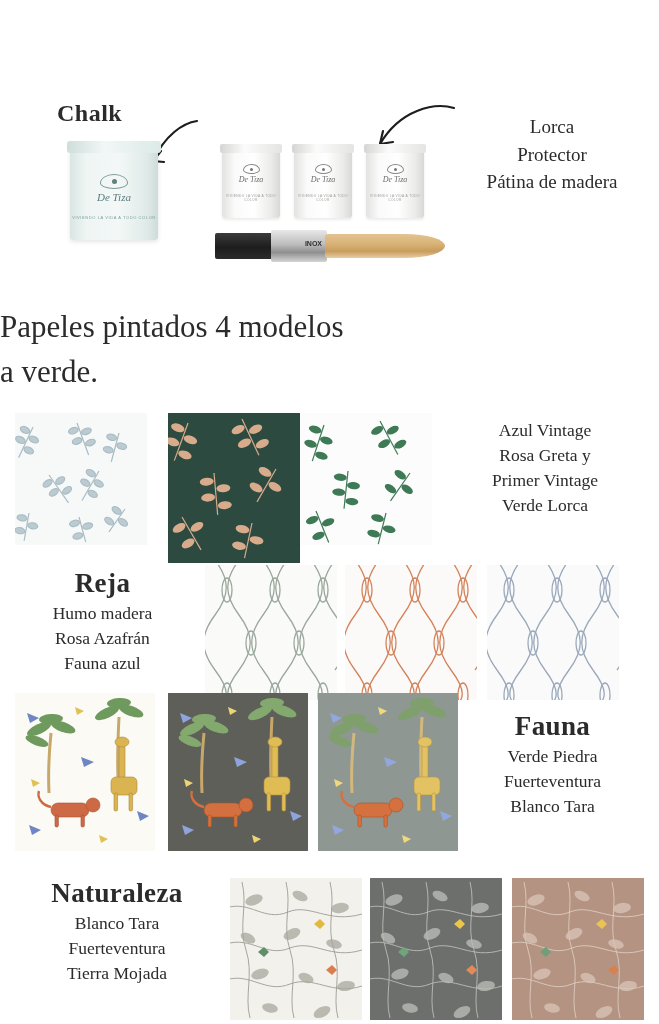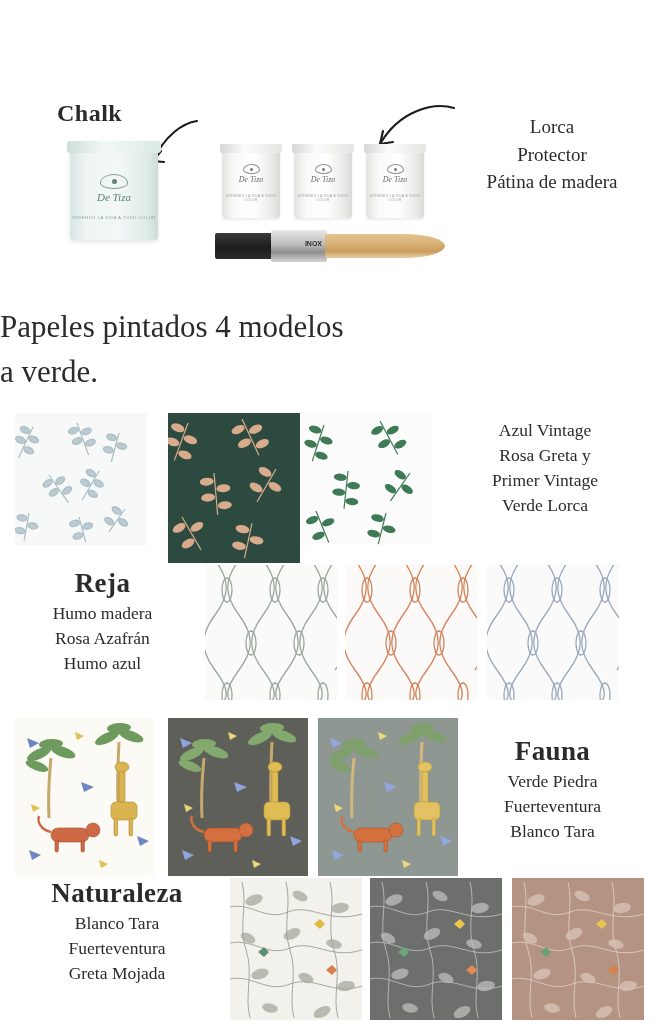--- a/index.html
+++ b/index.html
@@ -260,21 +260,21 @@
   #cap-laurel { left: 440px; top: 5px; width: 210px; }
 
   
   #row-reja { top: 565px; height: 135px; }
   #sw-reja-1 { left: 205px; top: 0; width: 132px; height: 135px; background: #fafaf8; }
   #sw-reja-2 { left: 345px; top: 0; width: 132px; height: 135px; background: #fbfaf8; }
   #sw-reja-3 { left: 487px; top: 0; width: 132px; height: 135px; background: #fafafa; }
   #cap-reja { left: 5px; top: 3px; width: 195px; }
 
   
-  #row-fauna { top: 718px; height: 158px; }
+  #row-fauna { top: 693px; height: 158px; }
   #sw-fauna-1 { left: 15px;  top: 0; width: 140px; height: 158px; background: #fbfaf5; }
   #sw-fauna-2 { left: 168px; top: 0; width: 140px; height: 158px; background: #5f5f5a; }
   #sw-fauna-3 { left: 318px; top: 0; width: 140px; height: 158px; background: #8e9792; }
   #cap-fauna { left: 455px; top: 18px; width: 195px; }
 
   
   #row-natur { top: 878px; height: 142px; }
   #sw-natur-1 { left: 230px; top: 0; width: 132px; height: 142px; background: #f3f1ec; }
   #sw-natur-2 { left: 370px; top: 0; width: 132px; height: 142px; background: #6d6f6d; }
   #sw-natur-3 { left: 512px; top: 0; width: 132px; height: 142px; background: #b49382; }
@@ -512,21 +512,21 @@
     <div class="cline">Verde Lorca</div>
   </div>
 </div>
 
 <div class="row" id="row-reja">
 
   <div class="caption" id="cap-reja">
     <div class="ctitle">Reja</div>
     <div class="cline">Humo madera</div>
     <div class="cline">Rosa Azafrán</div>
-    <div class="cline">Humo azul</div>
+    <div class="cline">Fauna azul</div>
   </div>
 
   <div class="swatch" id="sw-reja-1">
     <svg width="132" height="135" viewBox="0 0 132 135">
       <rect width="132" height="135" fill="#fafaf8"></rect>
       <g stroke="#9aa79c" stroke-width="1.3" fill="none">
         <g>
           <path d="M10 -5 C25 15, 25 30, 10 50 C-5 70, -5 85, 10 105 C25 125, 25 135, 10 145"></path>
           <path d="M34 -5 C19 15, 19 30, 34 50 C49 70, 49 85, 34 105 C19 125, 19 135, 34 145"></path>
           <path d="M58 -5 C73 15, 73 30, 58 50 C43 70, 43 85, 58 105 C73 125, 73 135, 58 145"></path>
@@ -758,21 +758,21 @@
     <div class="cline">Blanco Tara</div>
   </div>
 </div>
 
 <div class="row" id="row-natur">
 
   <div class="caption" id="cap-natur">
     <div class="ctitle">Naturaleza</div>
     <div class="cline">Blanco Tara</div>
     <div class="cline">Fuerteventura</div>
-    <div class="cline">Greta Mojada</div>
+    <div class="cline">Tierra Mojada</div>
   </div>
 
   <div class="swatch" id="sw-natur-1">
     <svg width="132" height="142" viewBox="0 0 132 142">
       <rect width="132" height="142" fill="#f3f1ec"></rect>
       <g stroke="#8d8d84" stroke-width="0.9" fill="none" opacity="0.85">
         <path d="M-4 30 C20 22, 34 44, 58 34 C80 25, 98 46, 132 36"></path>
         <path d="M-4 66 C22 58, 36 80, 60 70 C84 61, 100 82, 132 72"></path>
         <path d="M-4 102 C20 94, 36 116, 60 106 C84 97, 102 118, 132 108"></path>
         <path d="M12 4 C18 28, 8 48, 16 72 C24 96, 14 118, 20 140"></path>

